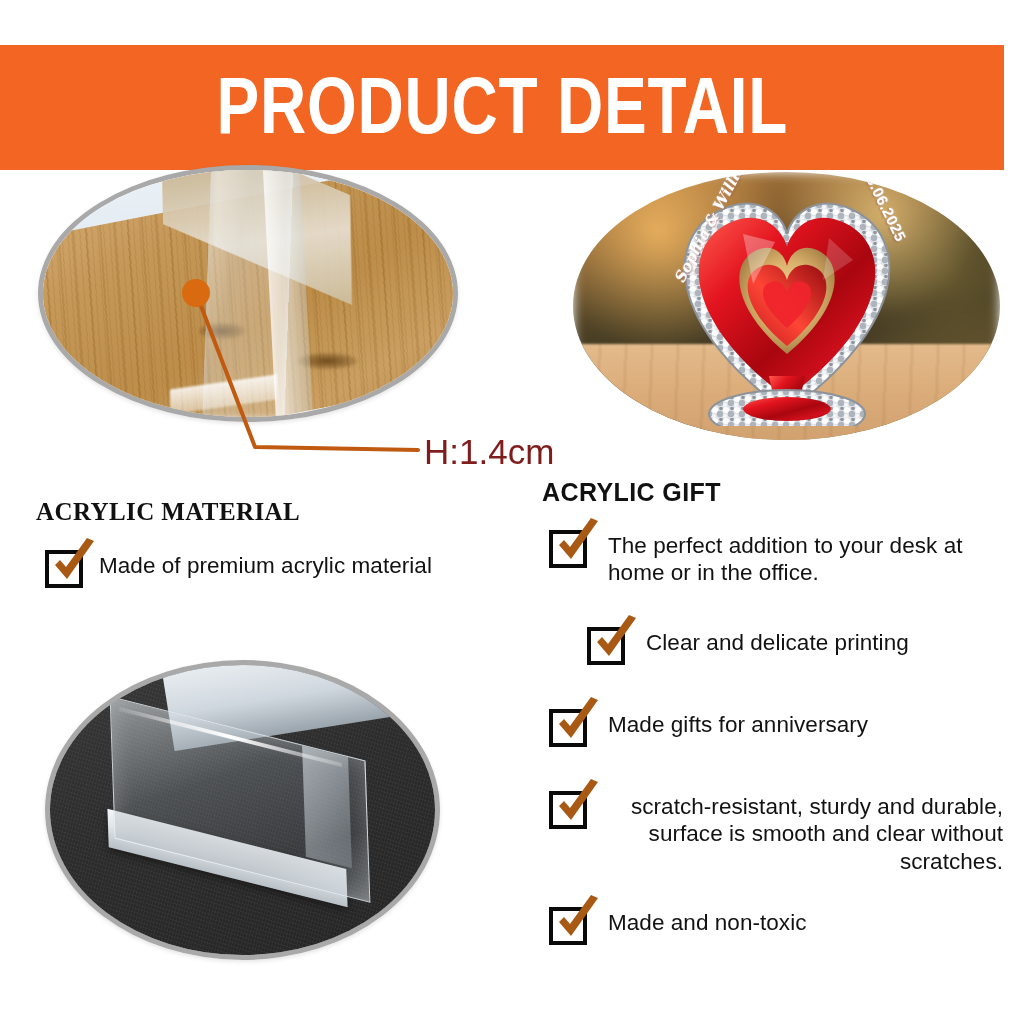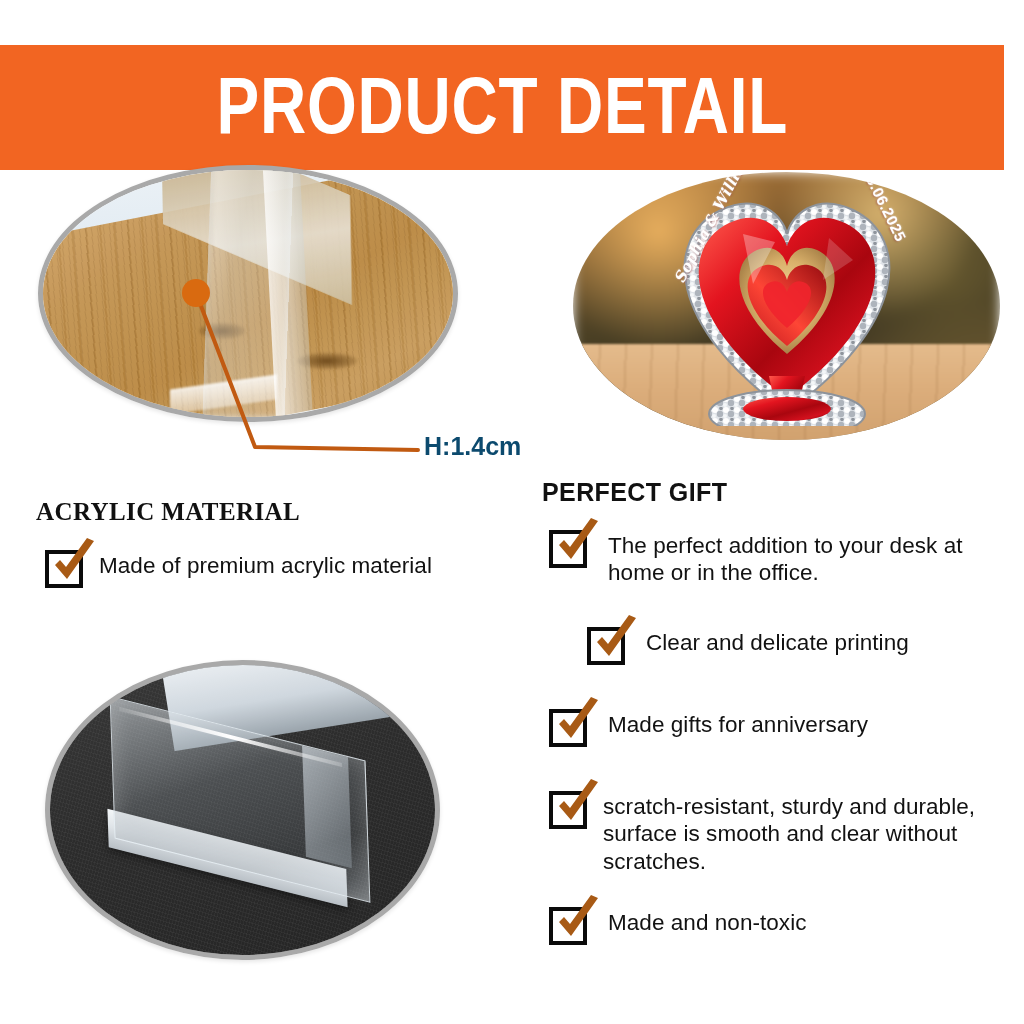--- a/index.html
+++ b/index.html
@@ -90,23 +90,23 @@
   #photo-acrylic-edge .basehl{
     position:absolute;left:31%;bottom:4%;width:26%;height:10%;
     background:linear-gradient(180deg,rgba(255,255,255,0.85),rgba(255,255,255,0.45));
     filter:blur(1px);transform:skewY(-8deg);
   }
 
   
   .leader-svg{position:absolute;left:0;top:0;width:1024px;height:1024px;pointer-events:none;}
   .dim-label{
     position:absolute;
-    color:#0c4a6e;
-    font-weight:bold;
-    font-size:25px;
+    color:#7f1d1d;
+    font-weight:normal;
+    font-size:35px;
     letter-spacing:0px;
     white-space:nowrap;
   }
 
   
   #photo-heart-ornament{
     position:absolute;
     border-radius:50%;
     overflow:hidden;
   }
@@ -315,21 +315,21 @@
 
   <div class="bullet" style="left:45px;top:548px;width:470px;">
     <span class="checkbox">
       <svg class="tick" viewBox="0 0 52 50">
         <path d="M8 27 L20 41 L47 3 L40 0 L19 29 L13 22 Z" fill="#A85A15"></path>
       </svg>
     </span>
     <span class="bullet-text">Made of premium acrylic material</span>
   </div>
 
-  <div class="section-heading" style="left:542px;top:478px;">PERFECT GIFT</div>
+  <div class="section-heading" style="left:542px;top:478px;">ACRYLIC GIFT</div>
 
   <div class="bullet" style="left:549px;top:528px;width:450px;">
     <span class="checkbox">
       <svg class="tick" viewBox="0 0 52 50">
         <path d="M8 27 L20 41 L47 3 L40 0 L19 29 L13 22 Z" fill="#A85A15"></path>
       </svg>
     </span>
     <span class="bullet-text narrow">The perfect addition to your desk at home or in the office.</span>
   </div>
 
@@ -344,21 +344,21 @@
 
   <div class="bullet" style="left:549px;top:707px;width:450px;">
     <span class="checkbox">
       <svg class="tick" viewBox="0 0 52 50">
         <path d="M8 27 L20 41 L47 3 L40 0 L19 29 L13 22 Z" fill="#A85A15"></path>
       </svg>
     </span>
     <span class="bullet-text narrow">Made gifts for anniversary</span>
   </div>
 
-  <div class="bullet" style="left:549px;top:789px;width:460px;">
+  <div class="bullet" style="left:549px;top:789px;width:460px;text-align:right;">
     <span class="checkbox">
       <svg class="tick" viewBox="0 0 52 50">
         <path d="M8 27 L20 41 L47 3 L40 0 L19 29 L13 22 Z" fill="#A85A15"></path>
       </svg>
     </span>
     <span class="bullet-text" style="max-width:400px;">scratch-resistant, sturdy and durable, surface is smooth and clear without scratches.</span>
   </div>
 
   <div class="bullet" style="left:549px;top:905px;width:450px;">
     <span class="checkbox">

